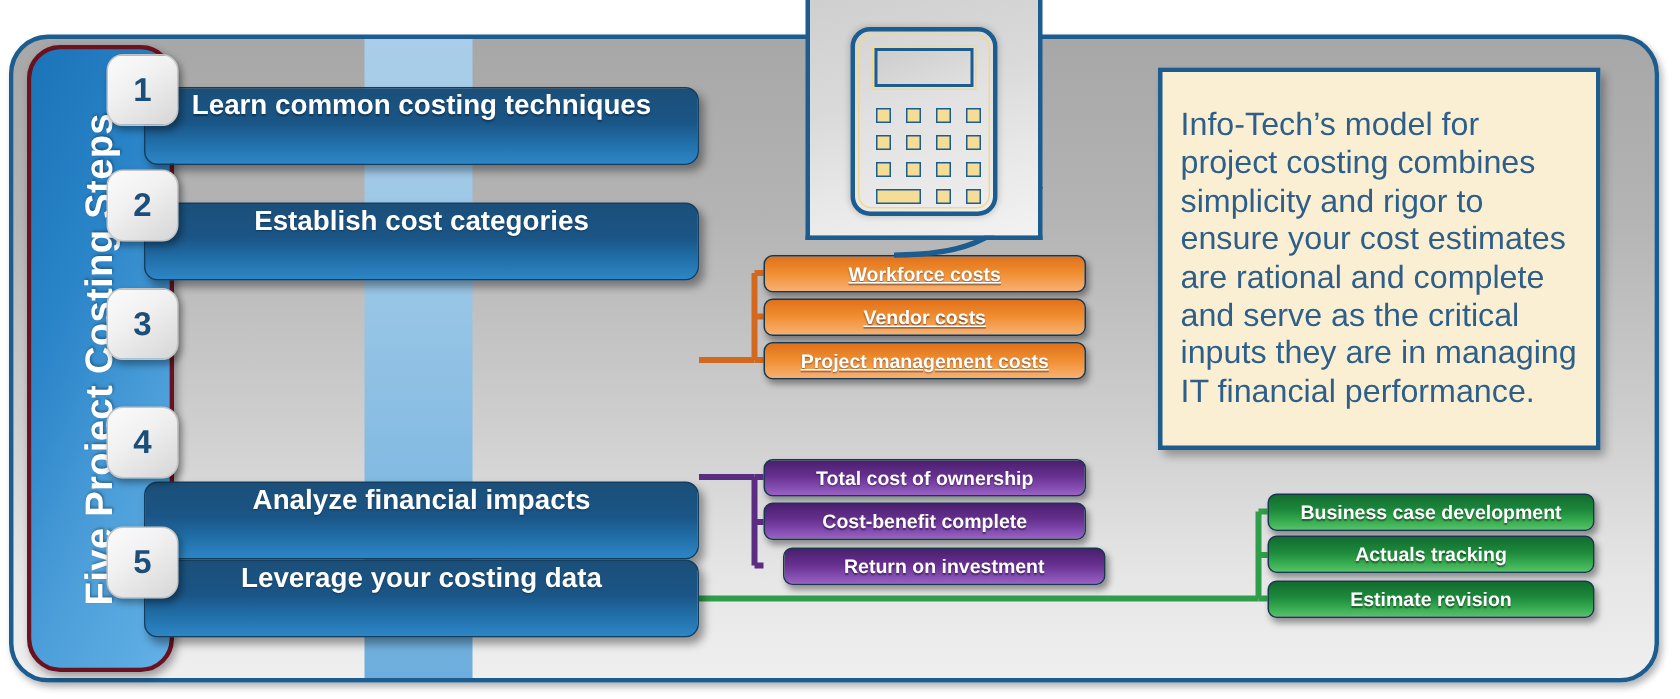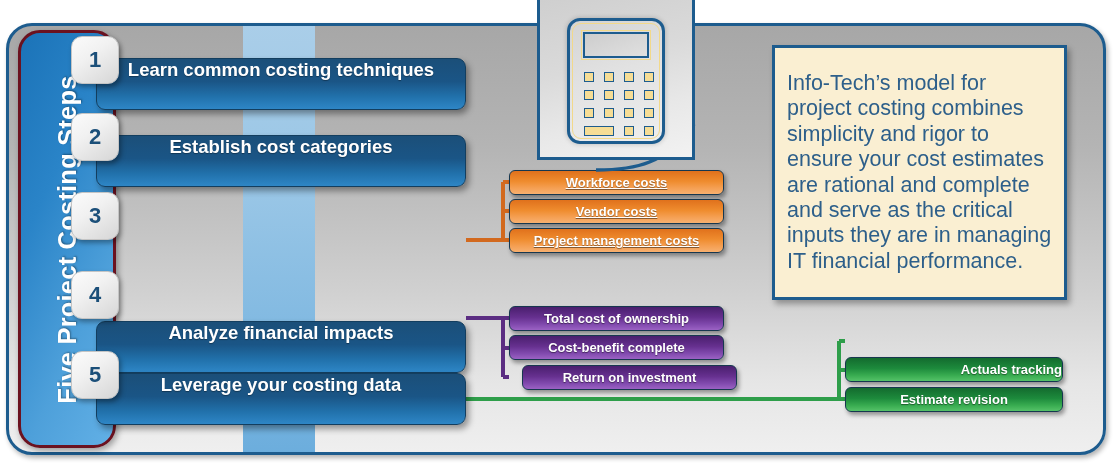--- a/index.html
+++ b/index.html
@@ -212,21 +212,24 @@
   <div class="sub-box purple" style="top:306px;">
       <span>Total cost of ownership</span>
     </div>
   <div class="sub-box purple" style="top:335px;">
       <span>Cost-benefit complete</span>
     </div>
   <div class="sub-box purple" style="top:365px;margin-left:13px;">
       <span>Return on investment</span>
     </div>
 
-  <div class="sub-box green wide" style="top:357px;justify-content:flex-end;">
+  <div class="sub-box green wide" style="top:329px;">
+      <span>Business case development</span>
+    </div>
+  <div class="sub-box green wide" style="top:357px;">
       <span>Actuals tracking</span>
     </div>
   <div class="sub-box green wide" style="top:387px;">
       <span>Estimate revision</span>
     </div>
 
   <svg class="calc-tail" viewBox="0 0 130 52">
     <path d="M0 50 C 40 50, 70 44, 98 4" stroke="#1d5c8e" stroke-width="3.5" fill="none"></path>
   </svg>
   <div class="calc-panel"></div>

